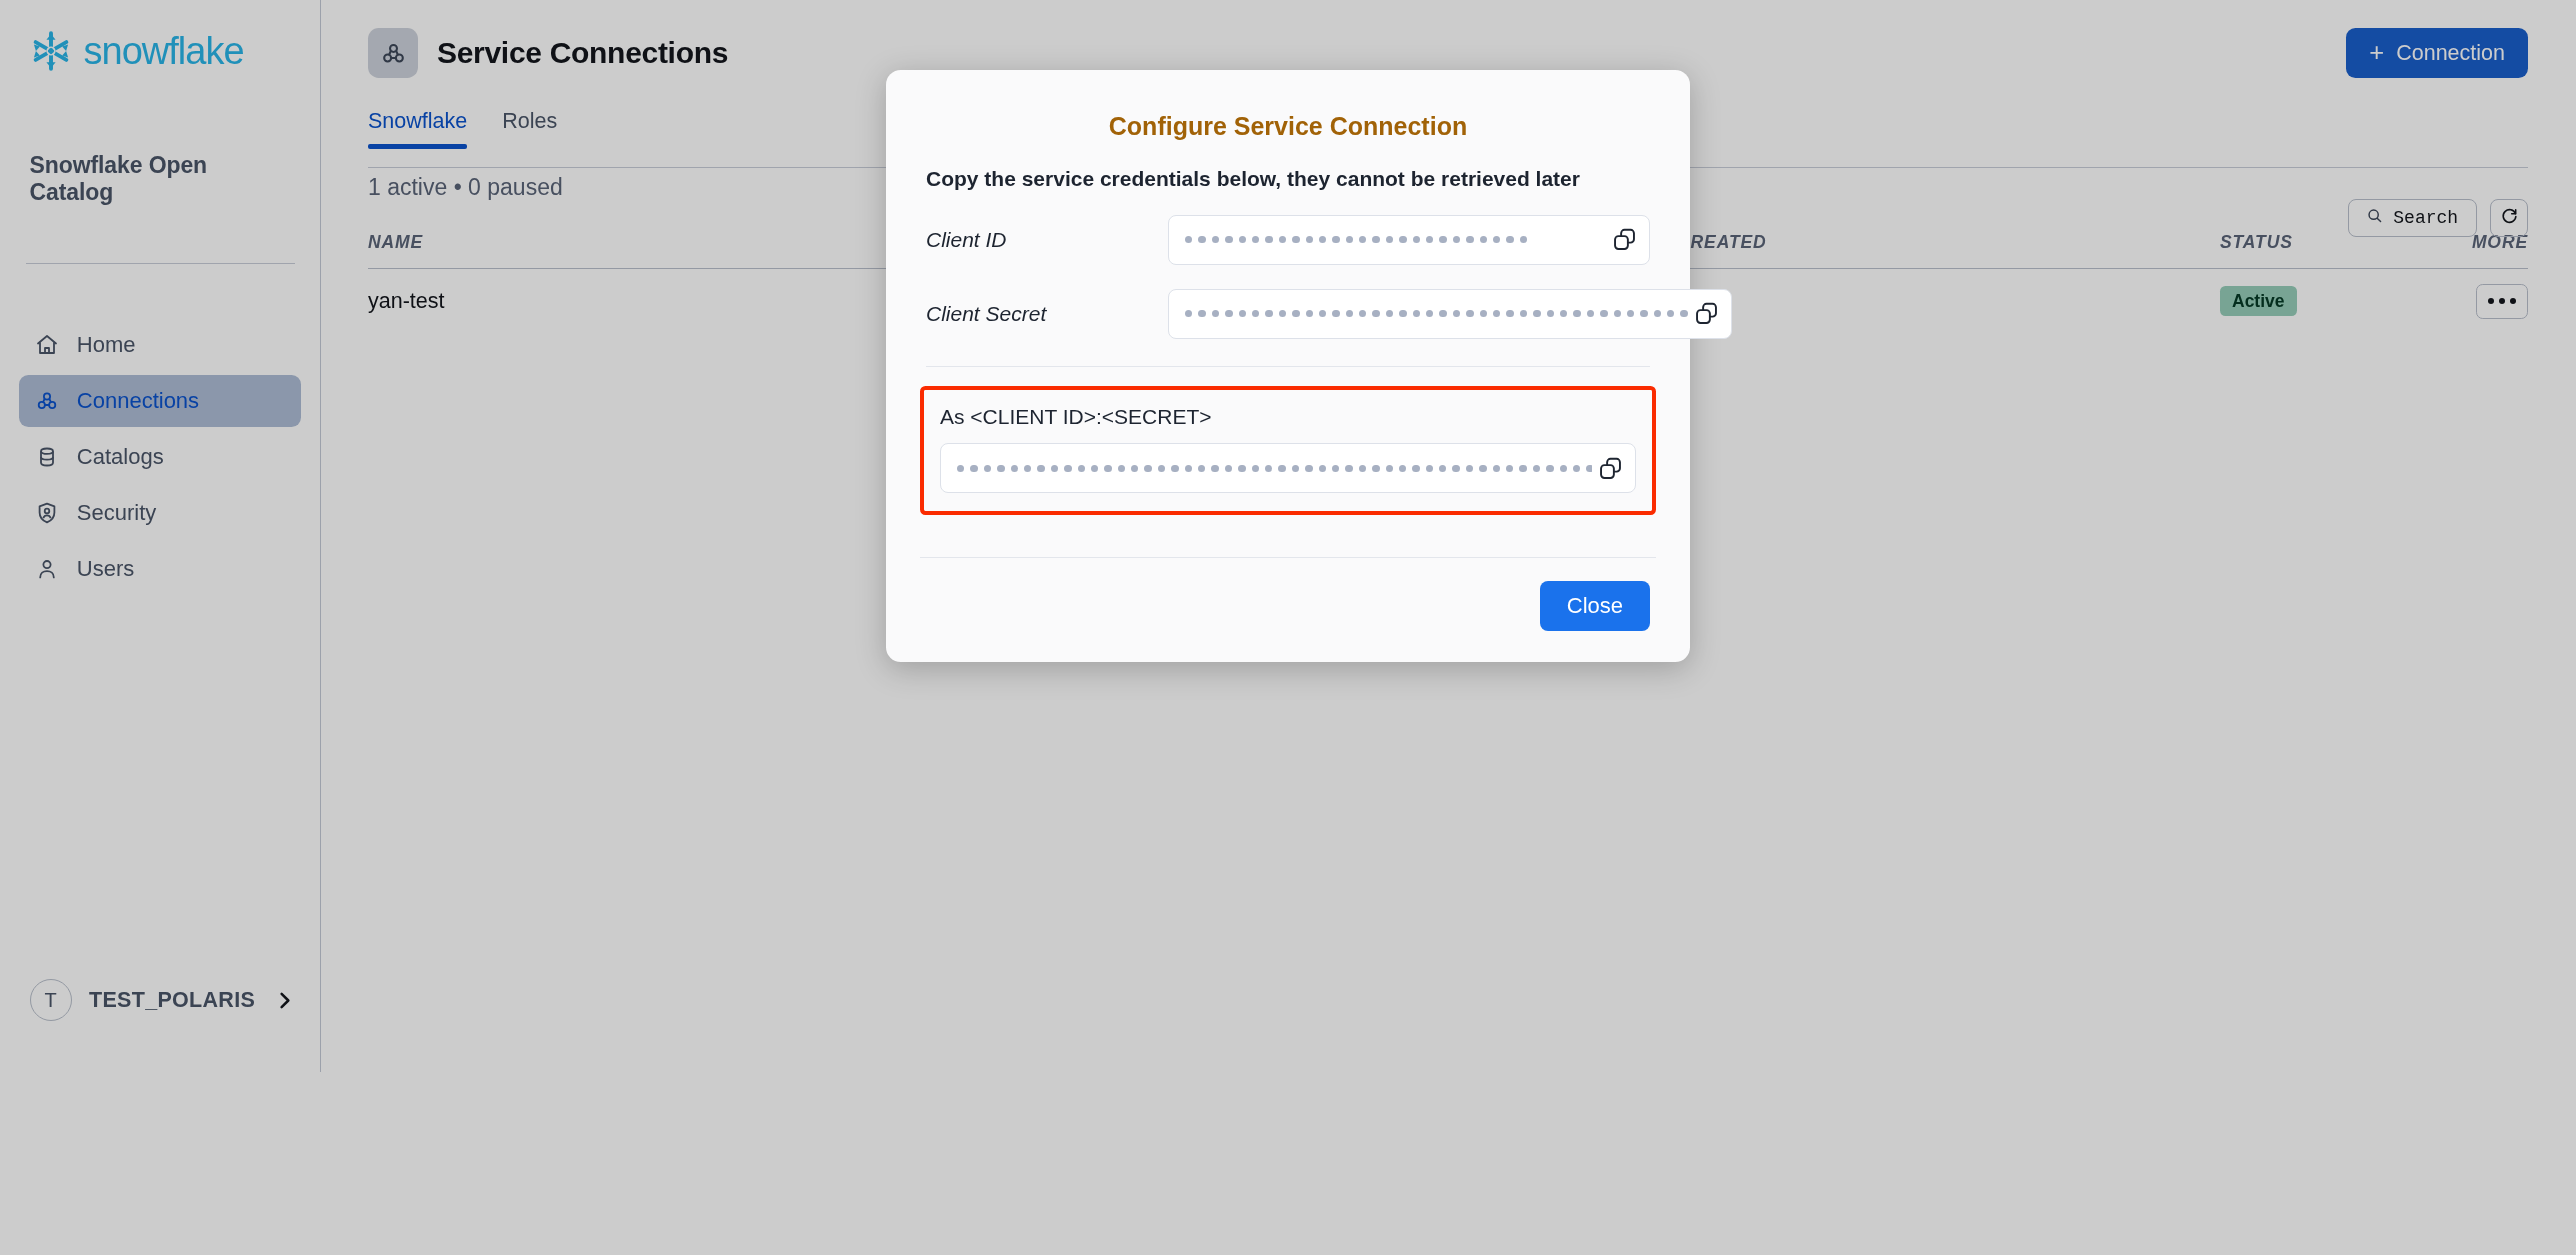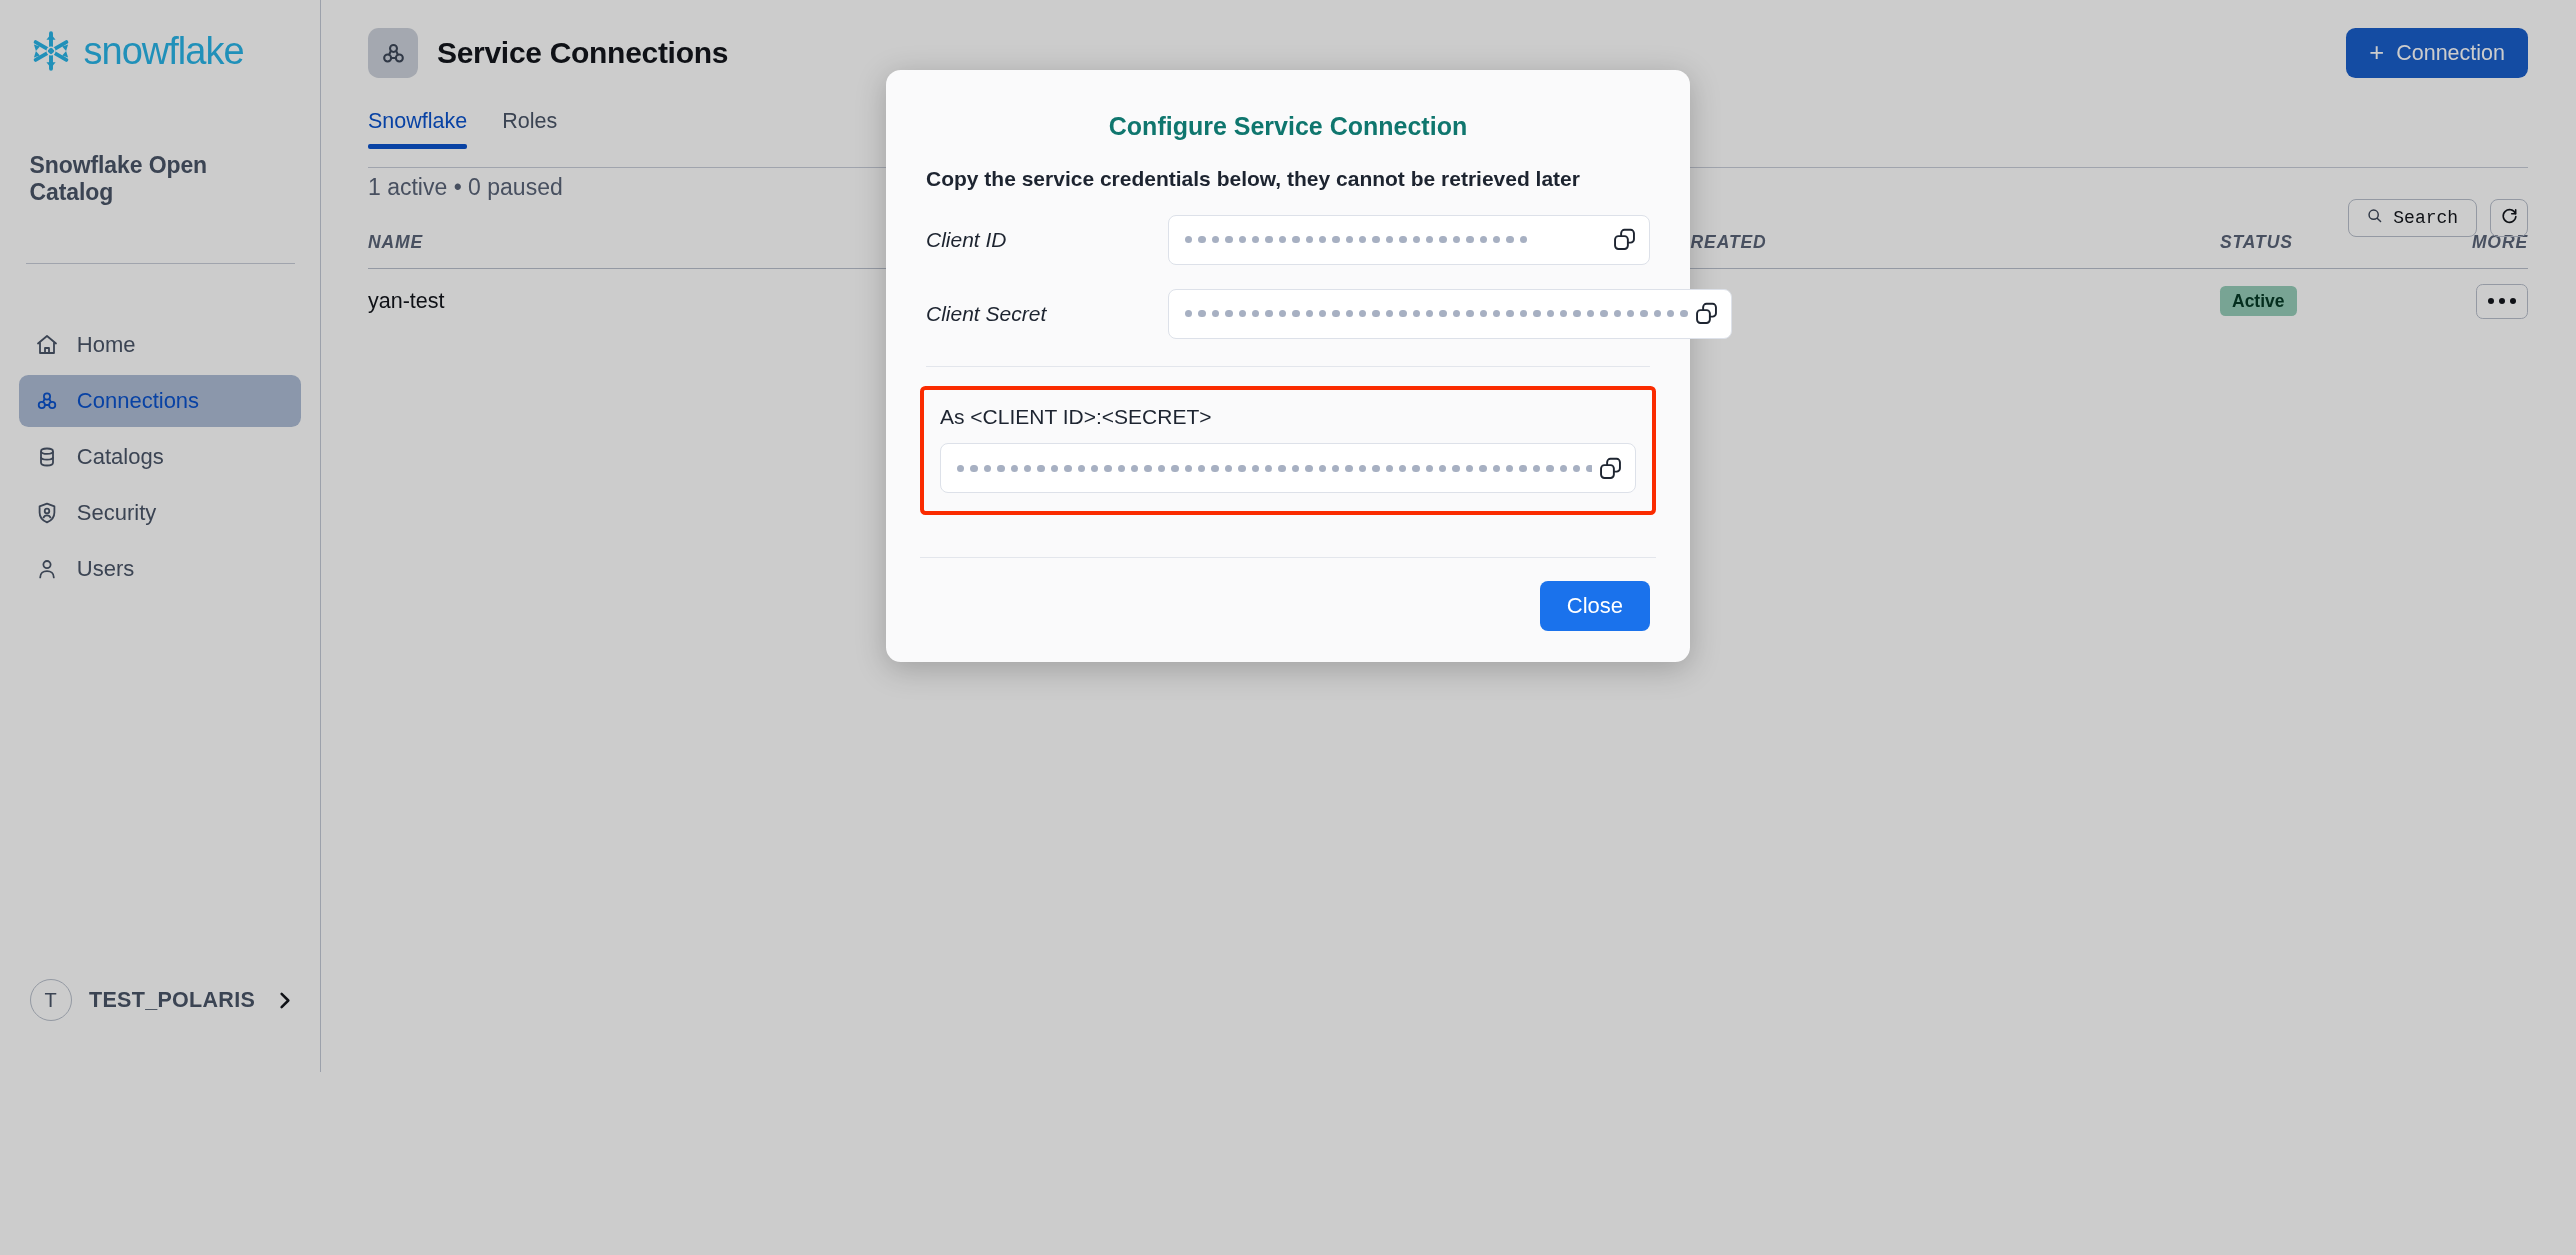--- a/index.html
+++ b/index.html
@@ -217,21 +217,21 @@
     width: 804px;
     background: #fafafb;
     border-radius: 14.8px;
     box-shadow: 0 6.7px 31px rgba(0,0,0,0.22);
     z-index: 60;
     padding: 0 0 0 0;
     display: flex; flex-direction: column;
   }
   .modal-title {
     text-align: center;
-    font-size: 25px; font-weight: 700; color: #0f766e;
+    font-size: 25px; font-weight: 700; color: #a16207;
     margin: 42px 0 0 0;
   }
   .modal-sub {
     margin: 25.5px 0 0 40px;
     font-size: 21px; font-weight: 700; color: #1d2430;
   }
   .field-row {
     display: flex; align-items: center;
     margin: 24px 40px 0 40px;
   }

